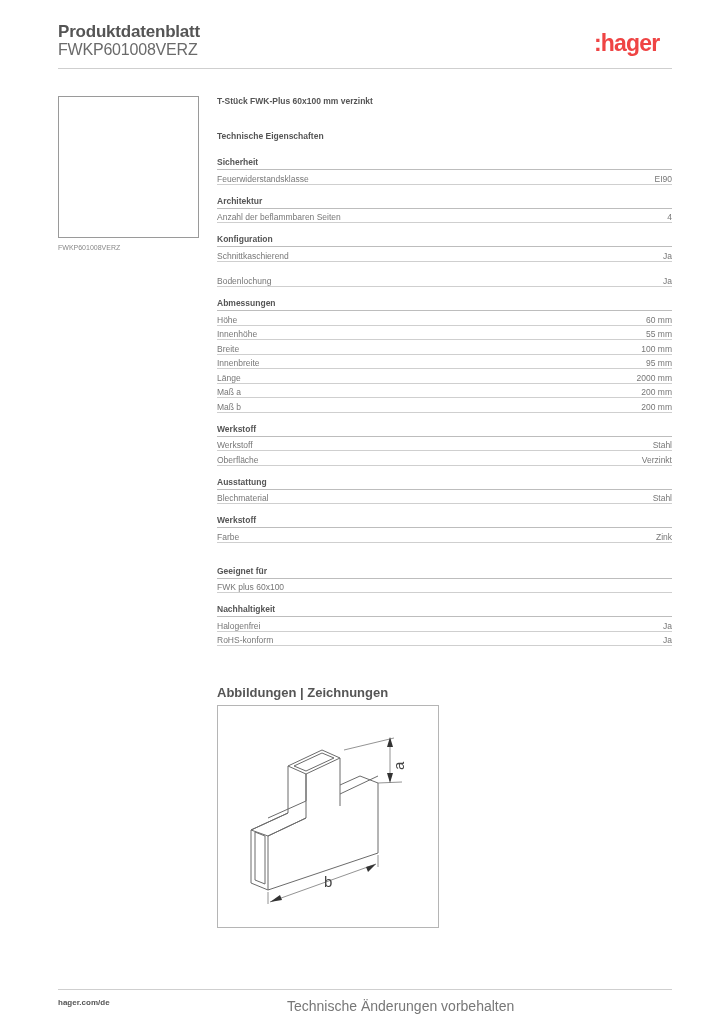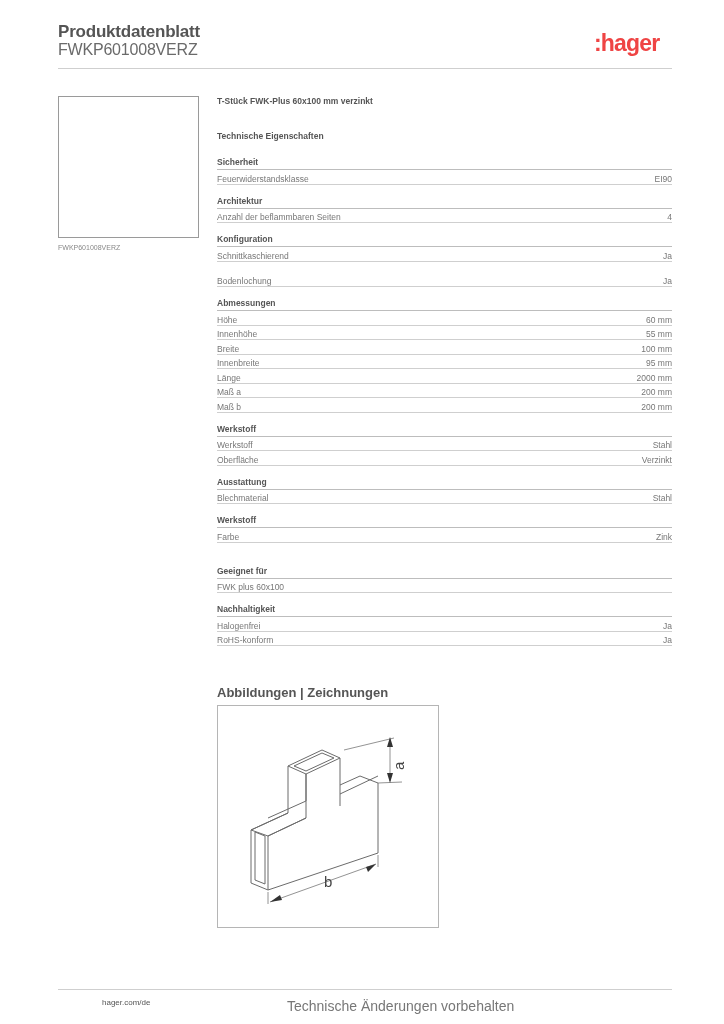--- a/index.html
+++ b/index.html
@@ -55,21 +55,21 @@
     }
     .drawing-box {
       position: absolute; left: 217px; top: 705px; width: 222px; height: 223px;
       border: 1px solid #b5b5b5; box-sizing: border-box; background: #fff;
     }
     .drawing-box svg { position: absolute; left: 0; top: 0; }
     .footer-rule {
       position: absolute; left: 58px; top: 989px; width: 614px; height: 1px; background: #cfcfcf;
     }
     .footer-left {
-      position: absolute; left: 58px; top: 998px; font-size: 8px; font-weight: normal; color: #555; margin-left: 44px;
+      position: absolute; left: 58px; top: 998px; font-size: 8px; font-weight: bold; color: #555;
     }
     .footer-center {
       position: absolute; left: 287px; top: 998px; font-size: 14px; color: #777;
     }
     .footer-right {
       position: absolute; right: 52px; top: 1034px; font-size: 8px; font-weight: bold; color: #555;
     }
   </style>
 </head>
 <body>

